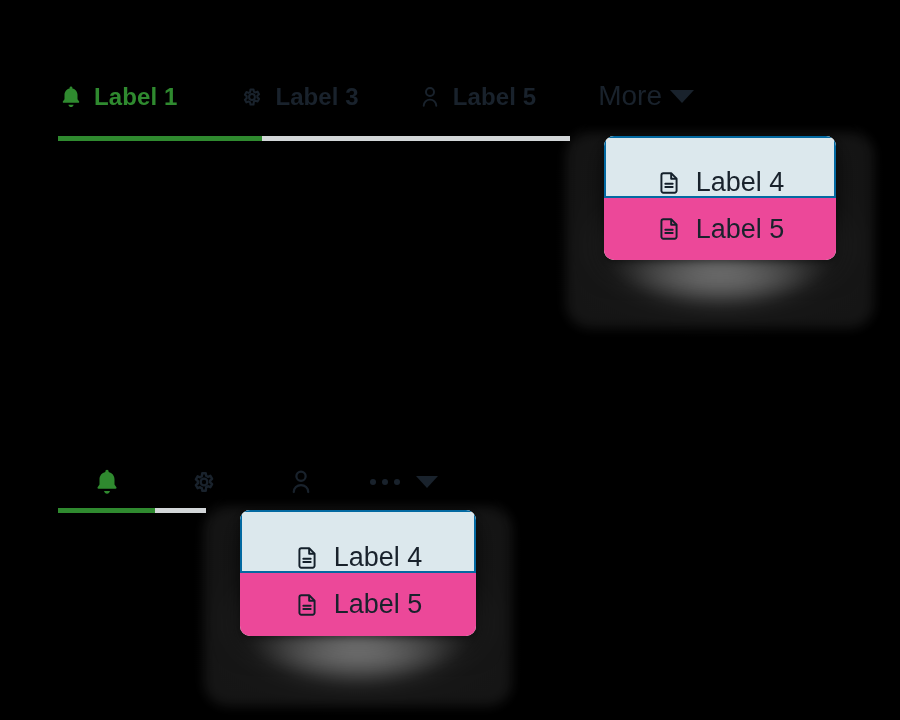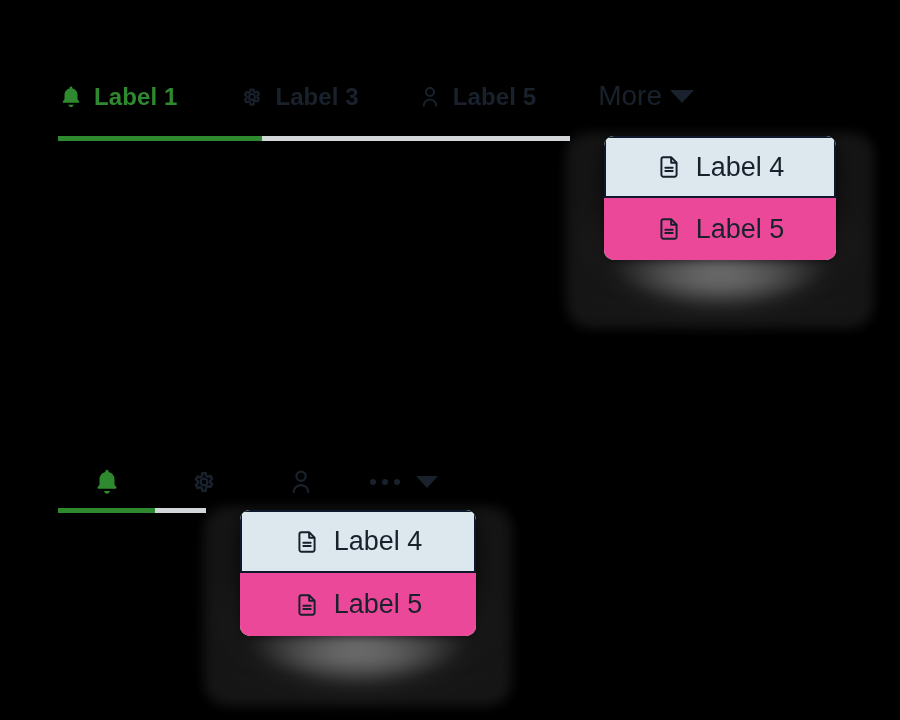--- a/index.html
+++ b/index.html
@@ -216,21 +216,22 @@
     color: #14202b;
     flex: none;
   }
   .menu-item .mi-label {
     color: #19222c;
     line-height: 1;
     white-space: nowrap;
   }
   .menu-item.selected {
     background: #dce8ed;
-    border: 2px solid #0f172a;
+    border: 2px solid #0369a1;
+    align-items: flex-end;
   }
 
   
   .menu-lg { width: 232px; }
   .menu-lg .menu-item { height: 62px; gap: 14px; }
   .menu-lg .menu-item .mi-label { font-size: 27px; }
   .menu-lg .menu-item .mi-icon { width: 26px; height: 26px; }
 
   
   .menu-sm { width: 236px; }

